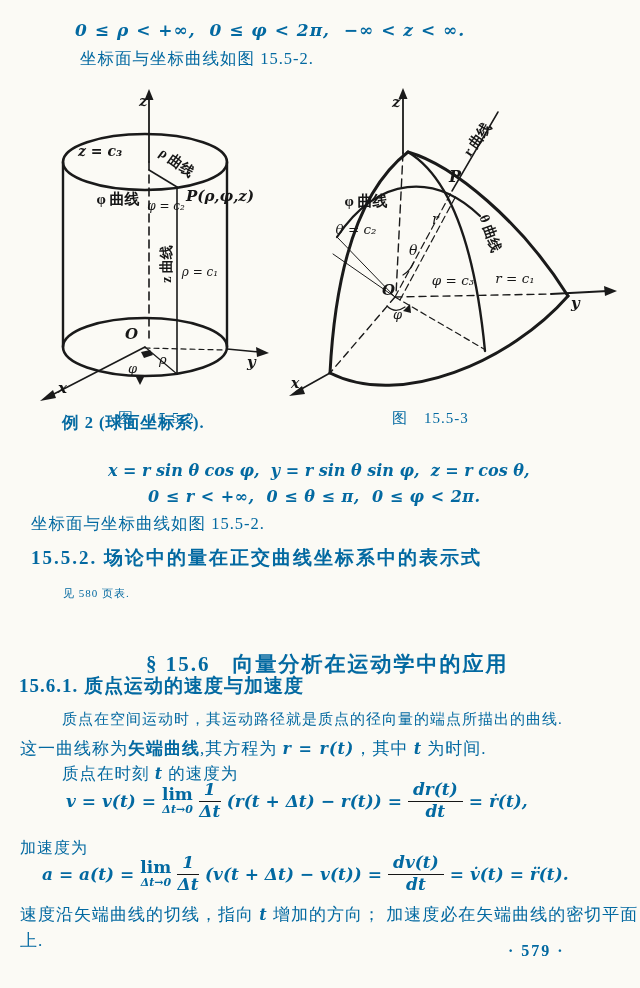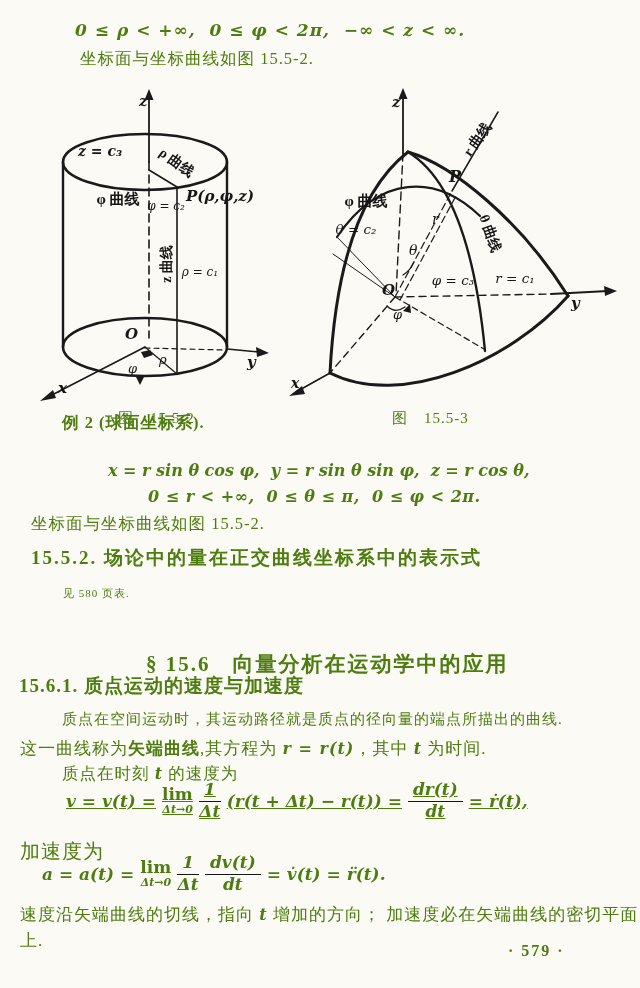--- a/index.html
+++ b/index.html
@@ -2,21 +2,21 @@
 <html><head>
 <meta charset="utf-8">
 <style>
   html,body{margin:0;padding:0;}
   body{
     width:640px;height:988px;position:relative;overflow:hidden;
     background:#fbfaf5;
     font-family:"Liberation Serif", serif;
     color:#161616;
   }
-  .t{position:absolute;white-space:pre;color:#4d7c0f;}
+  .t{position:absolute;white-space:pre;color:#0369a1;}
   .cn{font-family:"Liberation Serif", serif;letter-spacing:1px;font-size:16.5px;}
   .math{font-family:"DejaVu Serif", serif;font-style:italic;font-weight:600;}
   .bold{font-weight:bold;}
   .center{left:0;width:640px;text-align:center;}
   .fml{display:flex;align-items:center;font-family:"DejaVu Serif", serif;
        font-style:italic;font-weight:600;font-size:17px;gap:6px;}
   .lim{display:inline-flex;flex-direction:column;align-items:flex-end;line-height:1;}
   .lim .w{font-style:normal;font-weight:600;}
   .lim .s{font-size:11px;margin-top:1px;}
   .frac{display:inline-flex;flex-direction:column;align-items:center;line-height:1.15;}
@@ -125,35 +125,36 @@
   <span>§ 15.6</span><span style="display:inline-block;width:22px;"></span><span>向量分析在运动学中的应用</span>
 </div>
 
 <div class="t cn bold" style="left:19px;top:673px;font-size:19px;letter-spacing:1px;">15.6.1. 质点运动的速度与加速度</div>
 
 <div class="t cn" style="left:62px;top:710px;font-size:15px;">质点在空间运动时，其运动路径就是质点的径向量的端点所描出的曲线.</div>
 <div class="t cn" style="left:20px;top:737px;font-size:17px;"><span>这一曲线称为</span><span class="bold">矢端曲线</span><span>,其方程为 </span><span class="math" style="font-size:16px;">r = r(t)</span><span>，其中 </span><span class="math" style="font-size:16px;">t</span><span> 为时间.</span></div>
 
 <div class="t cn" style="left:62px;top:763px;font-size:16.5px;"><span>质点在时刻 </span><span class="math" style="font-size:16px;">t</span><span> 的速度为</span></div>
 
-<div class="t fml" style="left:66px;top:780px;text-decoration:underline;">
+<div class="t fml" style="left:66px;top:780px;">
   <span>v = v(t) =</span>
   <span class="lim"><span class="w">lim</span><span class="s">Δt→0</span></span>
   <span class="frac"><span class="n">1</span><span>Δt</span></span>
   <span>(r(t + Δt) − r(t)) =</span>
   <span class="frac"><span class="n">dr(t)</span><span>dt</span></span>
   <span>= ṙ(t),</span>
 </div>
 
-<div class="t cn" style="left:20px;top:838px;font-size:20px;">加速度为</div>
+<div class="t cn" style="left:20px;top:838px;font-size:16px;">加速度为</div>
 
 <div class="t fml" style="left:42px;top:853px;">
   <span>a = a(t) =</span>
   <span class="lim"><span class="w">lim</span><span class="s">Δt→0</span></span>
   <span class="frac"><span class="n">1</span><span>Δt</span></span>
+  <span>(v(t + Δt) − v(t)) =</span>
   <span class="frac"><span class="n">dv(t)</span><span>dt</span></span>
   <span>= v̇(t) = r̈(t).</span>
 </div>
 
 <div class="t cn" style="left:20px;top:903px;font-size:17px;"><span>速度沿矢端曲线的切线，指向 </span><span class="math" style="font-size:16px;">t</span><span> 增加的方向； 加速度必在矢端曲线的密切平面</span></div>
 <div class="t cn" style="left:20px;top:929px;font-size:17px;">上.</div>
 
 <div class="t bold" style="left:508px;top:942px;font-size:16px;letter-spacing:2px;">· 579 ·</div>
 
 </body></html>

